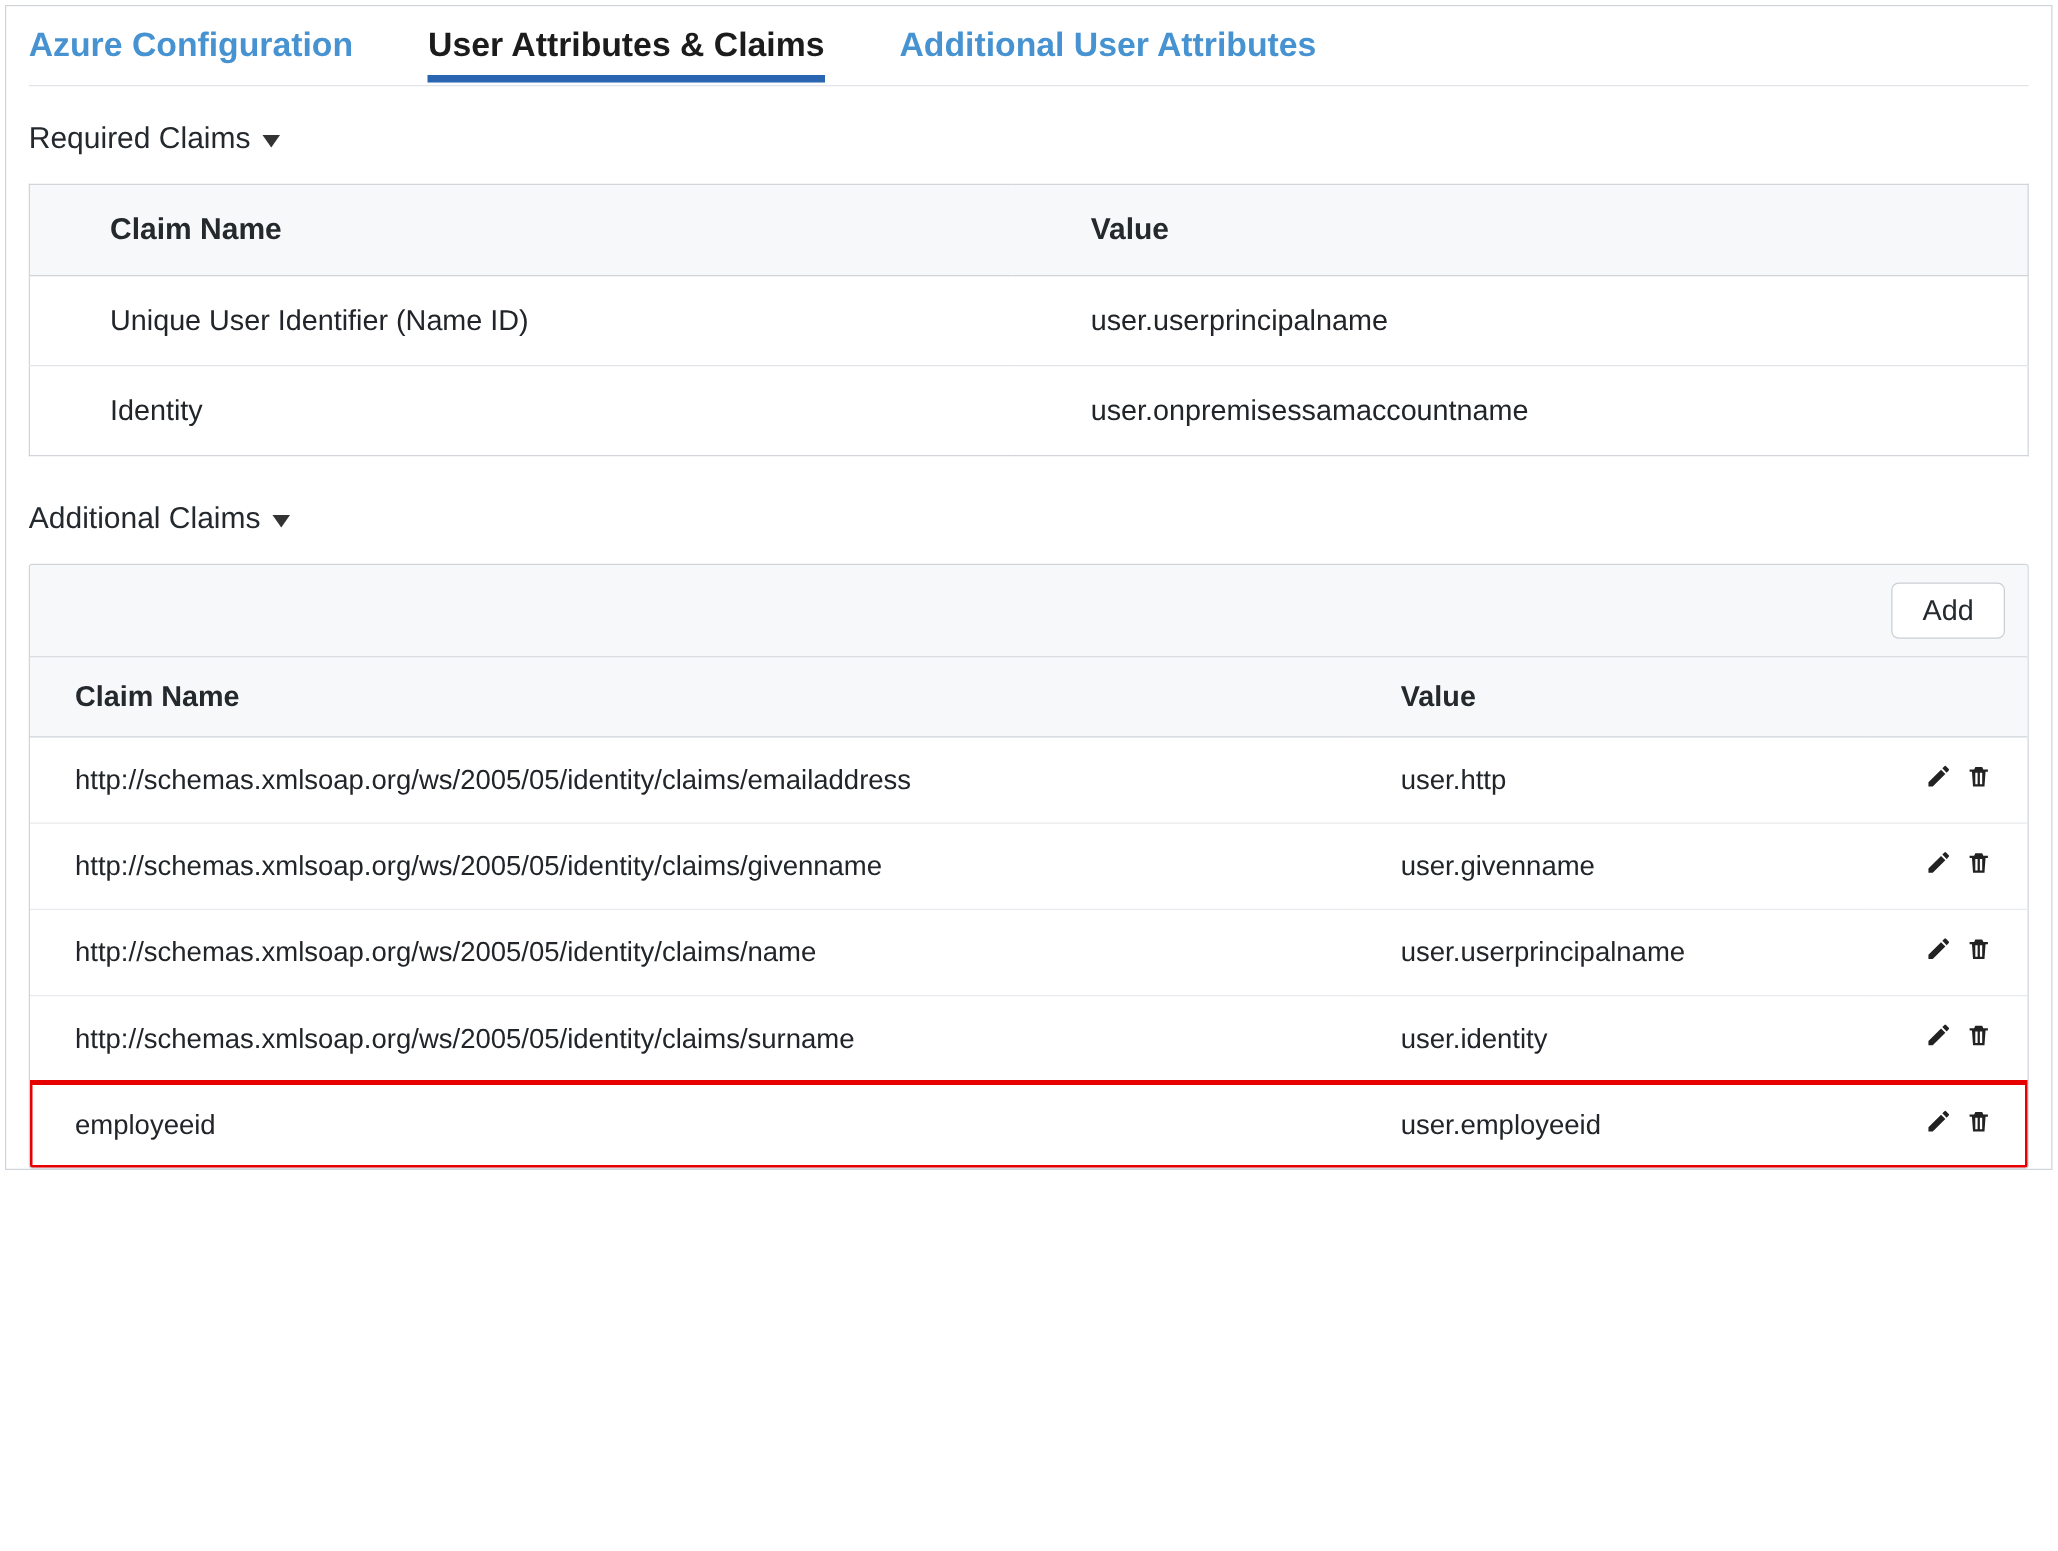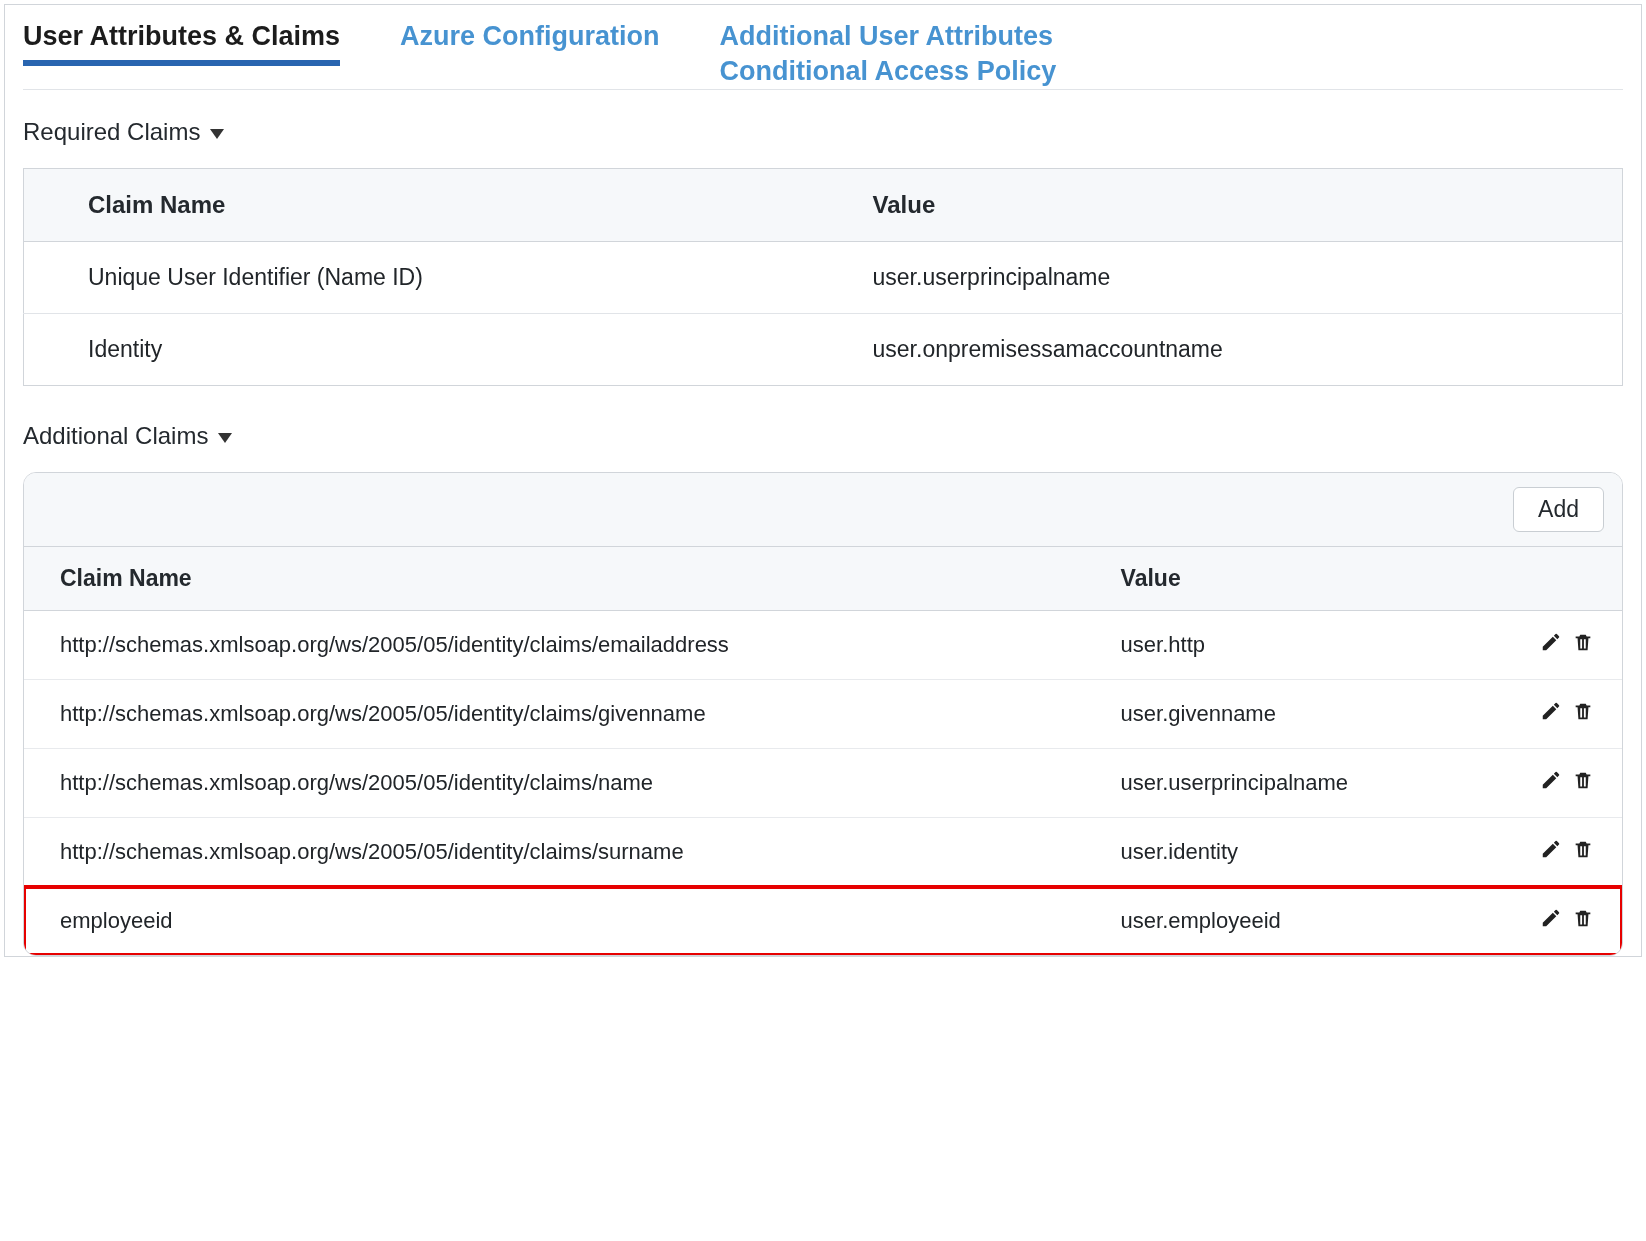--- a/index.html
+++ b/index.html
@@ -71,21 +71,21 @@
     padding: 22px 18px 22px 64px;
     border-bottom:1px solid #d1d5da;
   }
   table.claims td {
     padding: 22px 18px 22px 64px;
     border-top:1px solid #e1e4e8;
     font-size:23px;
   }
   .panel {
     border:1px solid #d1d5da;
-    border-radius:13px;
+    border-radius:3px;
     overflow:hidden;
   }
   .panel-topbar {
     background:#f6f8fa;
     display:flex;
     justify-content:flex-end;
     padding: 14px 18px;
     border-bottom:1px solid #d1d5da;
   }
   .btn-add {
@@ -133,25 +133,24 @@
     outline-offset:-2px;
   }
   tr.highlight td { position:relative; }
 </style>
 </head>
 <body>
 
 <div class="outer">
 
   <div class="tabs">
+    <div class="tab">Azure Configuration</div>
     <div class="tab active">User Attributes &amp; Claims</div>
-    <div class="tab">Azure Configuration</div>
     <div class="tab-group">
       <div class="tab">Additional User Attributes</div>
-      <div class="tab">Conditional Access Policy</div>
     </div>
   </div>
 
   <div class="section-header">
     <span>Required Claims</span>
     <span class="caret"></span>
   </div>
 
   <table class="claims">
     <thead>

